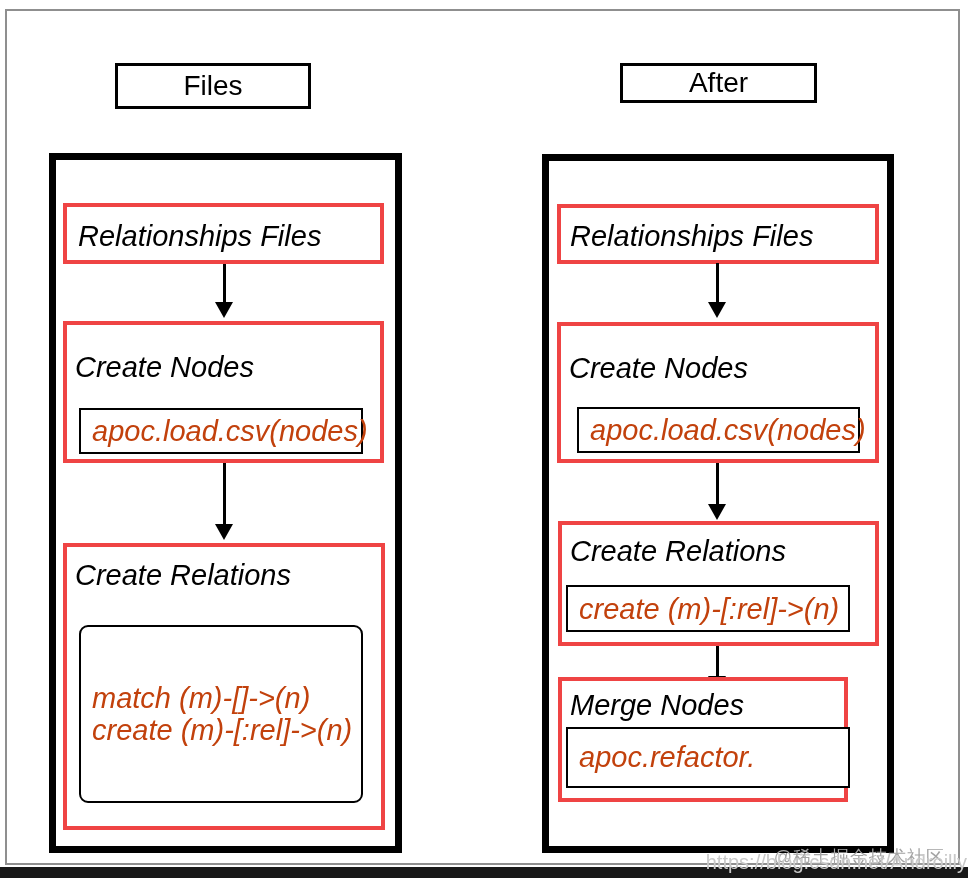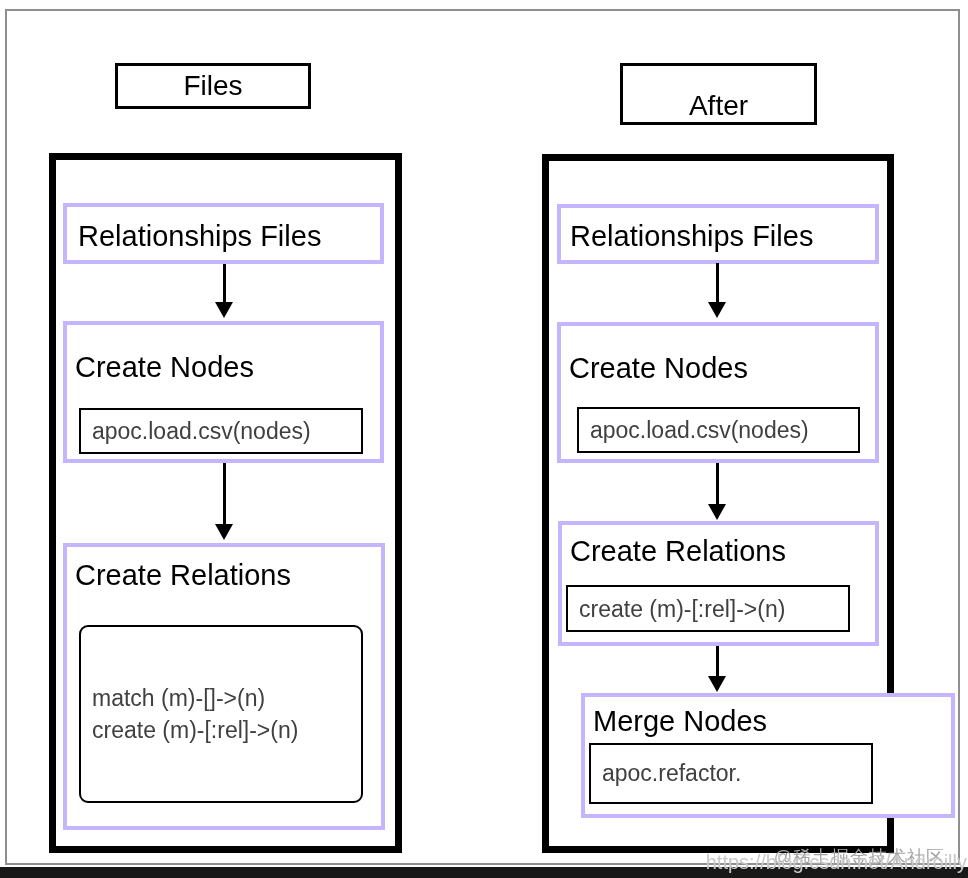--- a/index.html
+++ b/index.html
@@ -30,54 +30,55 @@
   
   .title-box {
     position: absolute;
     border: 3px solid #000;
     background: #fff;
     display: flex; align-items: center; justify-content: center;
     font-size: 28px; color: #000;
     z-index: 2;
   }
   .title-before { left: 115px; top: 63px; width: 196px; height: 46px; }
-  .title-after  { left: 620px; top: 63px; width: 197px; height: 62px; align-items: flex-end; }
+  .title-after  { left: 620px; top: 63px; width: 197px; height: 40px; }
   
   .panel {
     position: absolute;
     border: 7px solid #000;
     background: #fff;
     z-index: 1;
   }
   .panel-before { left: 49px;  top: 153px; width: 353px; height: 700px; }
   .panel-after  { left: 542px; top: 154px; width: 352px; height: 699px; }
   
   .node {
     position: absolute;
-    border: 4px solid #c4b5fd;
-    background: #fff;
-    z-index: 2;
+    border: 4px solid #ef4444;
+    background: #fff;
+    z-index: 2;
+    font-style: italic;
   }
   .node-label {
     position: absolute;
     font-size: 29px;
     color: #000;
     white-space: nowrap;
   }
   .code-box {
     position: absolute;
     border: 2px solid #000;
     background: #fff;
     display: flex;
     flex-direction: column;
     justify-content: center;
   }
   .code-line {
-    font-size: 23px;
-    color: #404040;
+    font-size: 29px;
+    color: #c2410c;
     padding-left: 11px;
     white-space: nowrap;
     line-height: 32px;
   }
   
   .l-relfiles { left: 63px; top: 203px; width: 321px; height: 61px; }
   .l-relfiles .node-label { left: 11px; top: 13px; }
   .l-createnodes { left: 63px; top: 321px; width: 321px; height: 142px; }
   .l-createnodes .node-label { left: 8px; top: 26px; }
   .l-createnodes .code-box { left: 12px; top: 83px; width: 284px; height: 46px; }
@@ -86,21 +87,21 @@
   .l-createrel .code-box { left: 12px; top: 78px; width: 284px; height: 178px; border-radius: 9px; }
   
   .r-relfiles { left: 557px; top: 204px; width: 322px; height: 60px; }
   .r-relfiles .node-label { left: 9px; top: 12px; }
   .r-createnodes { left: 557px; top: 322px; width: 322px; height: 141px; }
   .r-createnodes .node-label { left: 8px; top: 26px; }
   .r-createnodes .code-box { left: 16px; top: 81px; width: 283px; height: 46px; }
   .r-createrel { left: 558px; top: 521px; width: 321px; height: 125px; }
   .r-createrel .node-label { left: 8px; top: 10px; }
   .r-createrel .code-box { left: 4px; top: 60px; width: 284px; height: 47px; }
-  .r-mergenodes { left: 558px; top: 693px; width: 374px; height: 125px; margin-left: 23px; }
+  .r-mergenodes { left: 558px; top: 677px; width: 290px; height: 125px; }
   .r-mergenodes .node-label { left: 8px; top: 8px; }
   .r-mergenodes .code-box { left: 4px; top: 46px; width: 284px; height: 61px; }
   .r-mergenodes .code-line { line-height: 29px; }
   
   .arrow-line {
     position: absolute;
     width: 3px;
     background: #000;
     z-index: 2;
   }

